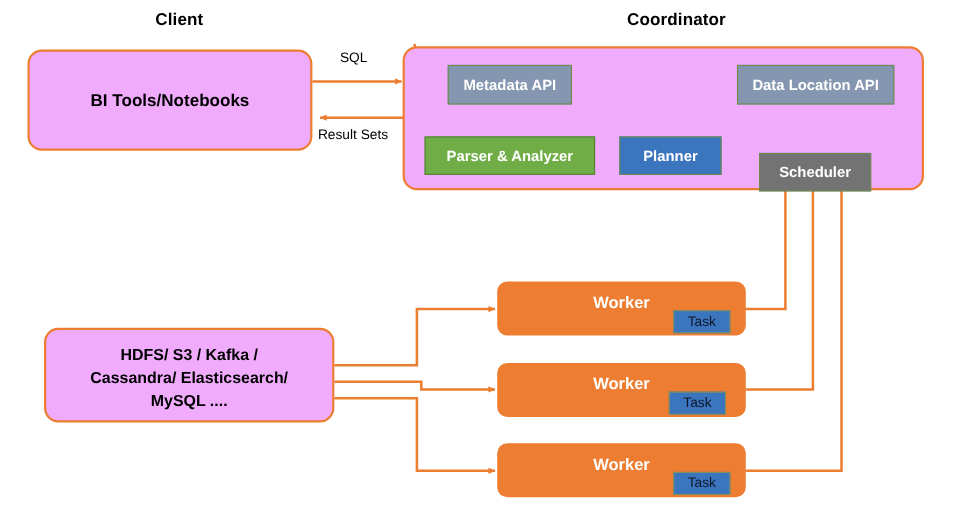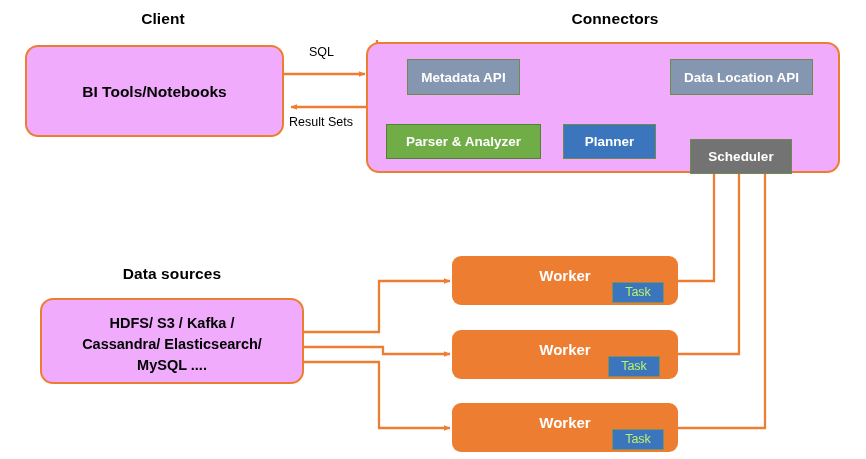--- a/index.html
+++ b/index.html
@@ -86,21 +86,21 @@
     white-space: nowrap;
     left: 0;
     width: 100%;
     text-align: center;
     top: 11px;
   }
   .task-badge {
     position: absolute;
     background: #3A75BE;
     border: 1.5px solid #7F8F5F;
-    color: #bef264;
+    color: #0f172a;
     font-size: 12.5px;
     font-weight: normal;
     text-align: center;
     box-sizing: border-box;
     line-height: 18px;
     white-space: nowrap;
   }
   .edge-label {
     position: absolute;
     font-size: 12.5px;
@@ -169,35 +169,34 @@
 
   <div class="section-title" style="left:103px; top:10px; width:120px;">Client</div>
 
   <div class="group-box" style="left:25px; top:45px; width:259px; height:92px;">
     <div class="client-text" style="top:36px;">BI Tools/Notebooks</div>
   </div>
 
   <div class="edge-label" style="left:309px; top:45px;">SQL</div>
   <div class="edge-label" style="left:289px; top:115px;">Result Sets</div>
 
-  <div class="section-title" style="left:540px; top:10px; width:150px;">Connectors</div>
+  <div class="section-title" style="left:540px; top:10px; width:150px;">Coordinator</div>
 
   <div class="group-box" style="left:366px; top:42px; width:474px; height:131px;"></div>
 
   <div class="node node-gray" style="left:407px; top:59px; width:113px; height:36px;">Metadata API</div>
 
   <div class="node node-gray" style="left:670px; top:59px; width:143px; height:36px;">Data Location API</div>
 
   <div class="node node-blue" style="left:563px; top:124px; width:93px; height:35px;">Planner</div>
 
   <div class="node node-green" style="left:386px; top:124px; width:155px; height:35px;">Parser &amp; Analyzer</div>
 
   <div class="node node-orange" style="left:690px; top:124px; width:102px; height:35px;">Scheduler</div>
 
-  <div class="section-title" style="left:107px; top:265px; width:130px;">Data sources</div>
 
   <div class="group-box" style="left:40px; top:298px; width:264px; height:86px;">
     <div class="src-text" style="top:13px;">HDFS/ S3 / Kafka /</div>
     <div class="src-text" style="top:34px;">Cassandra/ Elasticsearch/</div>
     <div class="src-text" style="top:55px;">MySQL ....</div>
   </div>
 
 
   <div class="worker-box" style="left:452px; top:256px; width:226px; height:49px;">
     <div class="worker-label">Worker</div>

